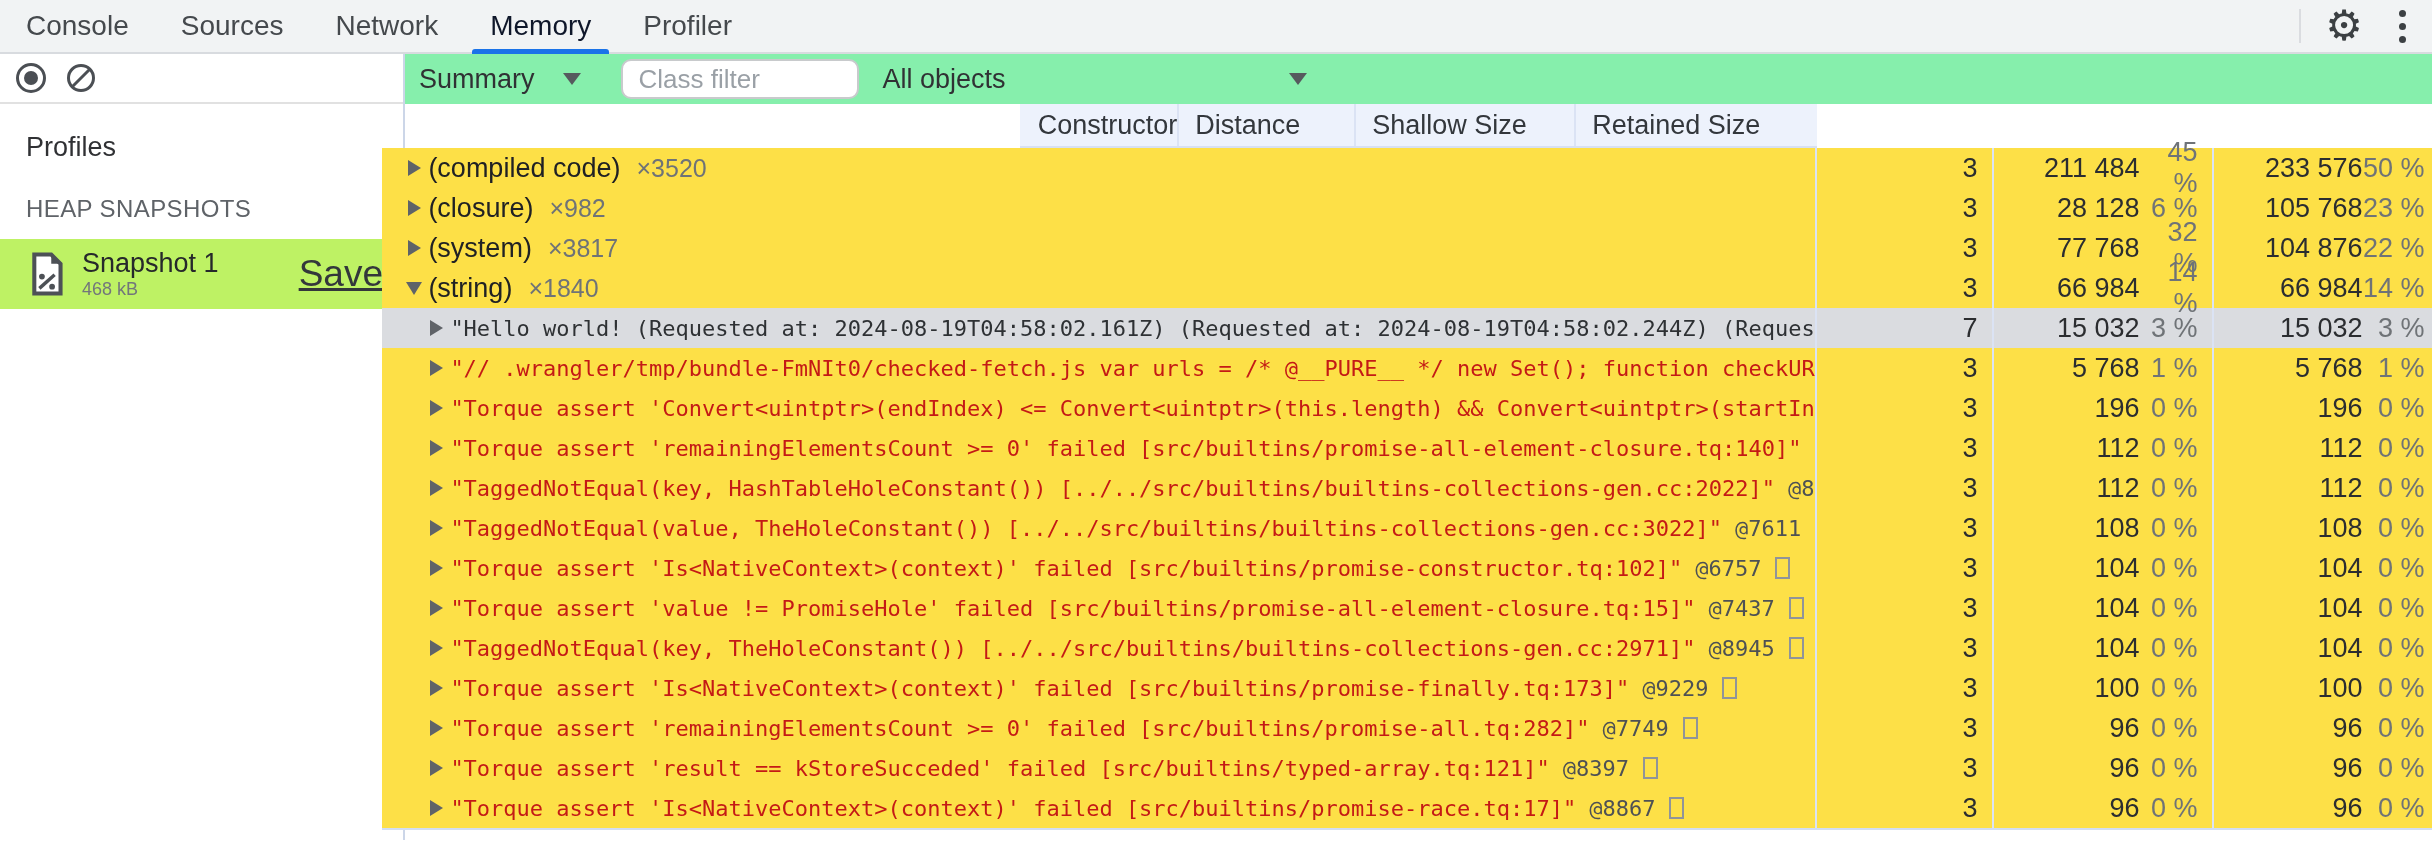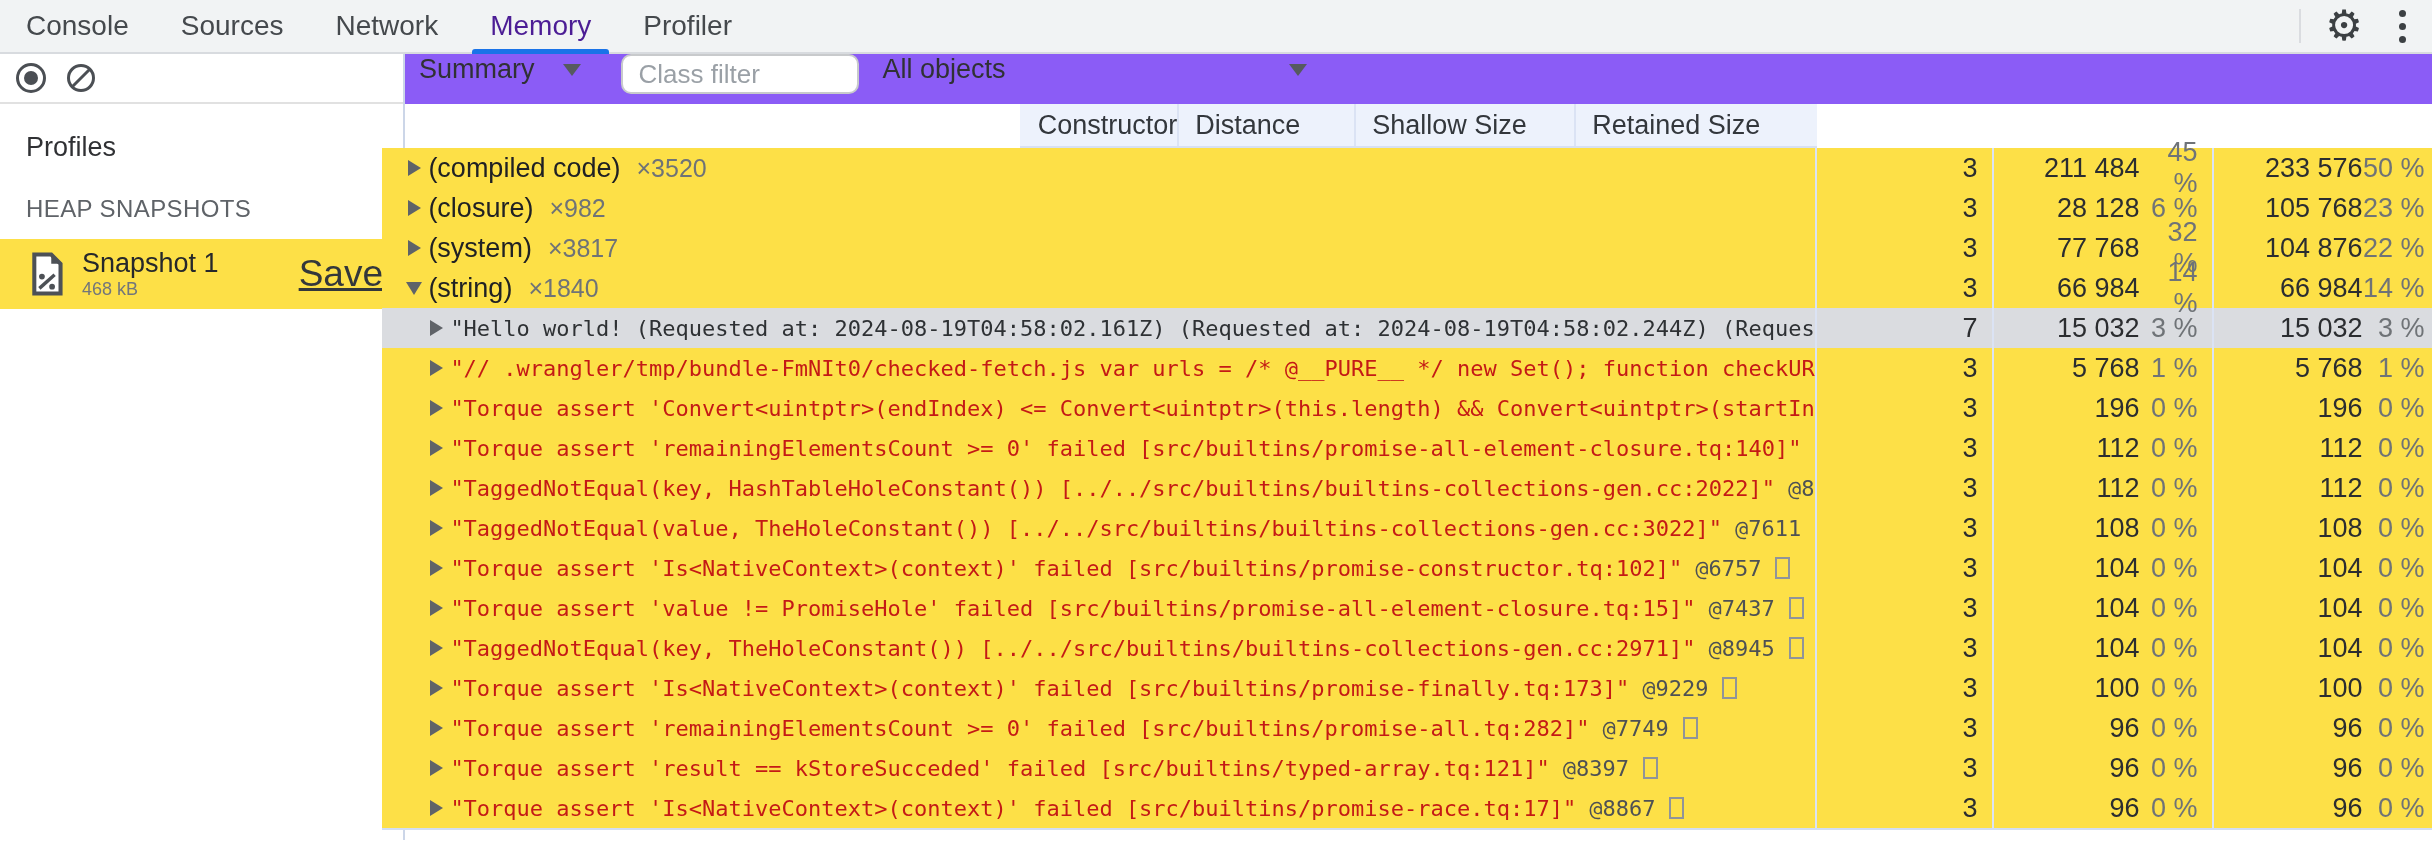--- a/index.html
+++ b/index.html
@@ -4,21 +4,21 @@
 <style>
   * { box-sizing: border-box; margin: 0; padding: 0; }
   html,body { width:2432px; height:842px; overflow:hidden; background:#fff;
     font-family:"Liberation Sans", sans-serif; }
 
   
   .tabbar { height:54px; background:#f1f3f4; border-bottom:2px solid #d8dbdf;
     display:flex; align-items:stretch; position:relative; }
   .tab { display:flex; align-items:center; padding:4px 26px; font-size:28px;
     color:#45494d; position:relative; }
-  .tab.active { color:#4c1d95; }
+  .tab.active { color:#0f172a; }
   .tab.active::after { content:""; position:absolute; left:8px; right:8px; bottom:-2px;
     height:5px; background:#1a73e8; border-radius:3px 3px 0 0; }
   .tabbar-right { margin-left:auto; display:flex; align-items:center; padding-right:18px; }
   .vdiv { width:2px; height:34px; background:#dadce0; margin-right:24px; }
   .gear { font-size:42px; line-height:1; color:#3c4043; margin-right:28px; }
   .kebab { display:flex; flex-direction:column; gap:6px; padding:4px 8px; }
   .kebab i { width:7px; height:7px; border-radius:50%; background:#3c4043; }
 
   
   .content { display:flex; height:786px; }
@@ -28,31 +28,31 @@
     display:flex; flex-direction:column; }
   .side-toolbar { height:50px; border-bottom:2px solid #e1e1e1; display:flex;
     align-items:center; gap:20px; padding-left:16px; }
   .icon-record { width:30px; height:30px; border:3px solid #4b4f54; border-radius:50%;
     position:relative; flex:none; }
   .icon-record::after { content:""; position:absolute; left:50%; top:50%; width:14px;
     height:14px; margin:-7px 0 0 -7px; border-radius:50%; background:#4b4f54; }
   .icon-clear { width:30px; height:30px; flex:none; }
   .profiles-label { font-size:27px; color:#303134; margin:28px 0 0 26px; }
   .section-label { font-size:24px; color:#5f6368; margin:32px 0 16px 26px; letter-spacing:0.4px; }
-  .snapshot-item { height:70px; background:#fde047; display:flex; align-items:center;
+  .snapshot-item { height:70px; background:#bef264; display:flex; align-items:center;
     padding:0 20px 0 30px; gap:18px; }
   .snap-icon { flex:none; }
   .snap-meta { display:flex; flex-direction:column; line-height:1.2; }
   .snap-name { font-size:27px; color:#26282b; }
   .snap-size { font-size:18px; color:#72767b; }
   .save-link { margin-left:auto; font-size:37px; color:#33373b; text-decoration:underline; }
 
   
   .main { flex:1; display:flex; flex-direction:column; min-width:0; }
-  .main-toolbar { height:50px; display:flex; align-items:flex-start; padding-left:14px; background:#8b5cf6; }
+  .main-toolbar { height:50px; display:flex; align-items:center; padding-left:14px; background:#86efac; }
   .select { display:flex; align-items:center; font-size:27px; color:#303134; }
   .caret { width:0; height:0; border-left:9px solid transparent; border-right:9px solid transparent;
     border-top:12px solid #565a5e; margin-left:28px; flex:none; }
   .filter-input { margin-left:40px; width:238px; height:40px; border:2px solid #c8cacc;
     border-radius:10px; font-size:26px; padding:0 16px; color:#202124;
     font-family:"Liberation Sans", sans-serif; outline:none; }
   .filter-input::placeholder { color:#9aa0a6; }
   .select.objects { margin-left:24px; width:424px; }
   .select.objects .caret { margin-left:auto; }
 

